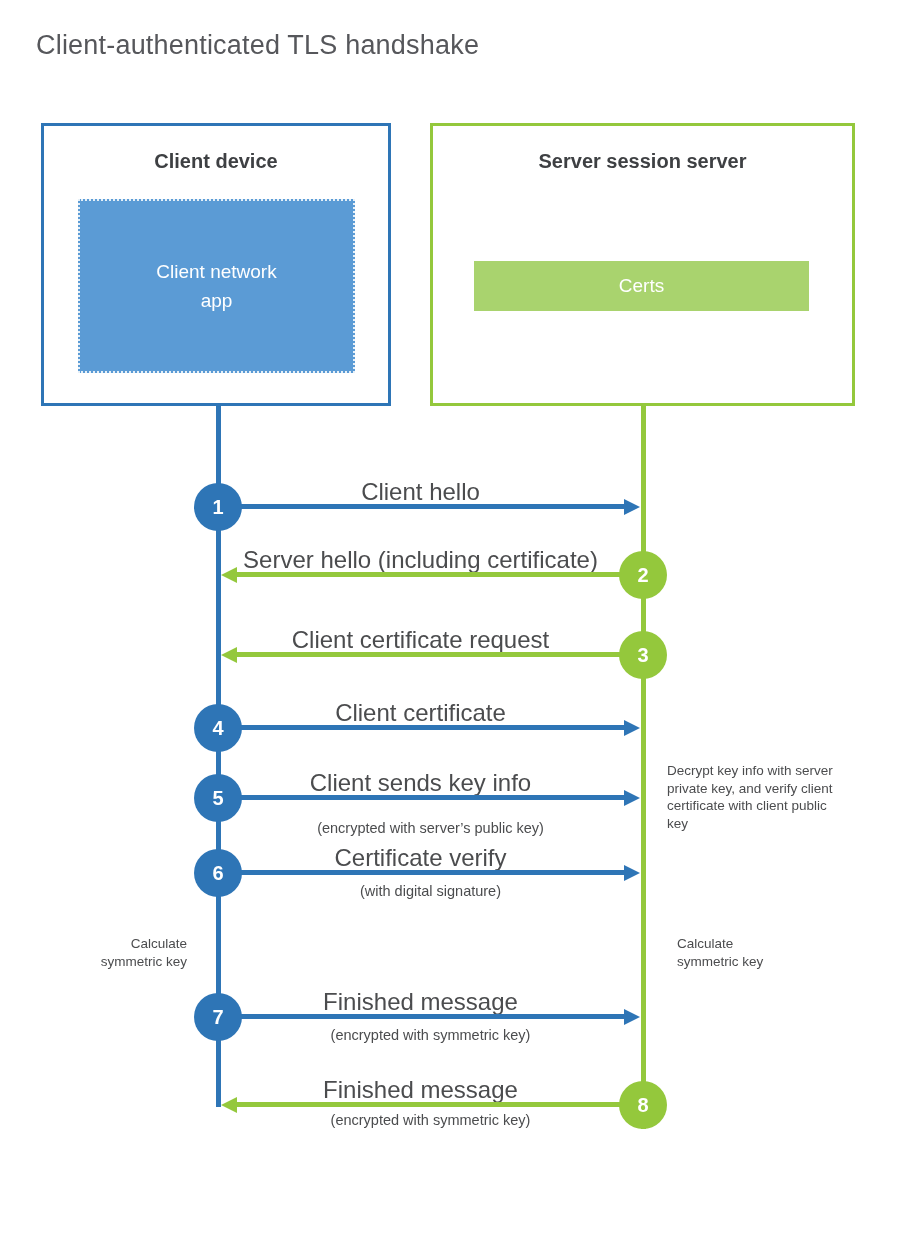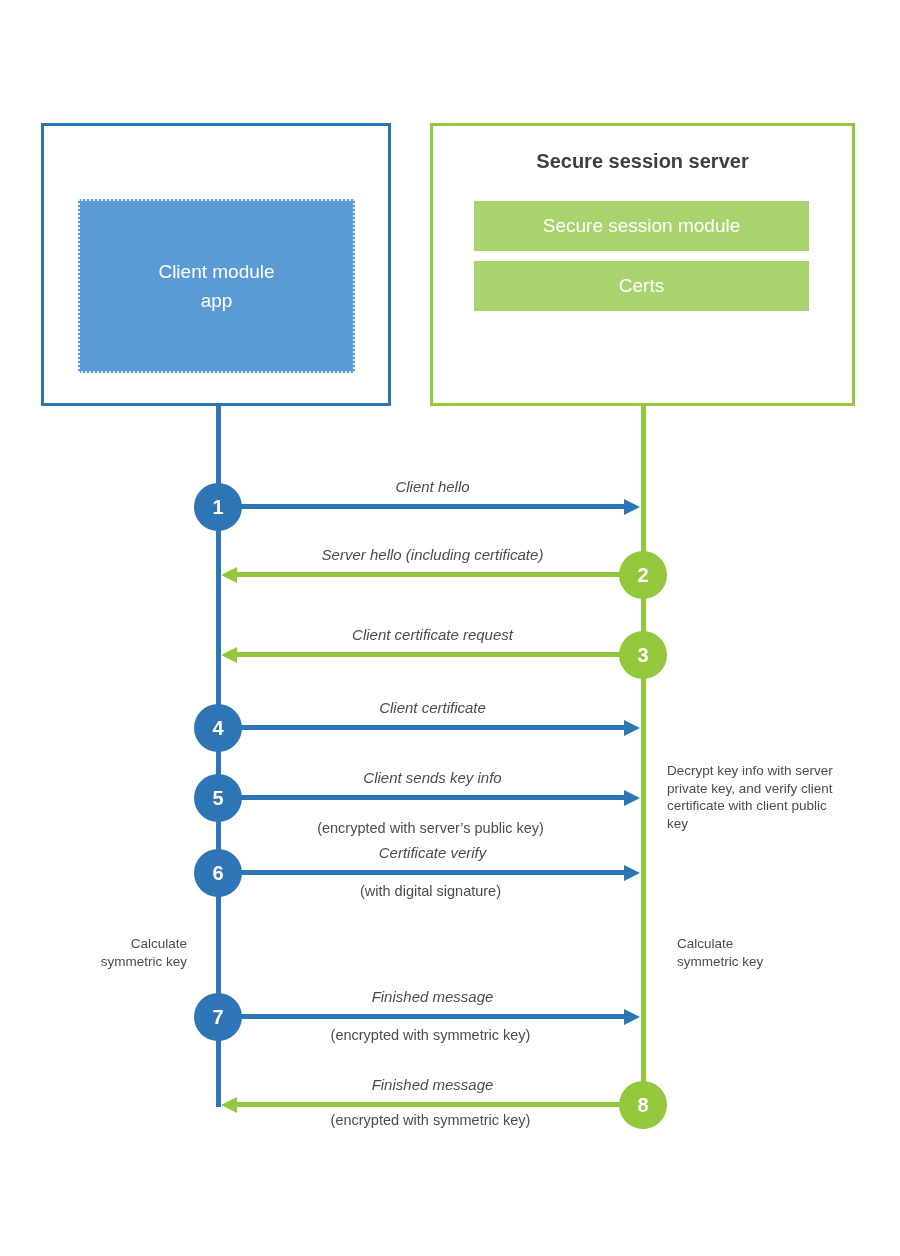--- a/index.html
+++ b/index.html
@@ -64,55 +64,54 @@
   
   .shaft { height: 5px; }
   .shaft.blue  { background: #2e75b6; }
   .shaft.green { background: #94c83c; }
   .head { width: 0; height: 0; border-top: 8px solid transparent; border-bottom: 8px solid transparent; }
   .head.right { border-left: 16px solid #2e75b6; }
   .head.left  { border-right: 16px solid #94c83c; }
 
   
   .msg-label {
-    left: 224px; width: 417px; text-align: center;
-    font-size: 15px; color: #4b4c4e; font-style: italic;
+    left: 212px; width: 417px; text-align: center;
+    font-size: 24px; color: #4b4c4e;
   }
   .msg-sub {
     left: 222px; width: 417px; text-align: center;
     font-size: 14.5px; color: #4b4c4e;
   }
 
   
   .note {
     font-size: 13.5px; color: #4b4c4e; line-height: 17.5px;
     white-space: pre-line;
   }
   #note-decrypt { left: 667px; top: 762px; width: 170px; white-space: normal; }
   #note-calc-left  { left: 60px;  top: 935px; width: 127px; text-align: right; }
   #note-calc-right { left: 677px; top: 935px; width: 140px; text-align: left; }
 </style>
 </head>
 <body>
 
 <div id="canvas">
 
+  <div id="page-title" class="abs">Client-authenticated TLS handshake</div>
 
   <div id="client-box" class="abs outer-box">
+    <div class="box-header">Client device</div>
     <div id="client-app-box">
-      <span>Client module
+      <span>Client network
 app</span>
     </div>
   </div>
 
   <div id="server-box" class="abs outer-box">
-    <div class="box-header">Secure session server</div>
-    <div id="module-bar-1" class="module-bar">
-      <span>Secure session module</span>
-    </div>
+    <div class="box-header">Server session server</div>
     <div id="module-bar-2" class="module-bar">
       <span>Certs</span>
     </div>
   </div>
 
   <div id="blue-lifeline" class="abs vline"></div>
   <div id="green-lifeline" class="abs vline"></div>
 
   <div class="abs msg-label" style="top:478px">Client hello</div>
   <div class="abs shaft blue" style="left:240px; top:504px; width:384px"></div>

